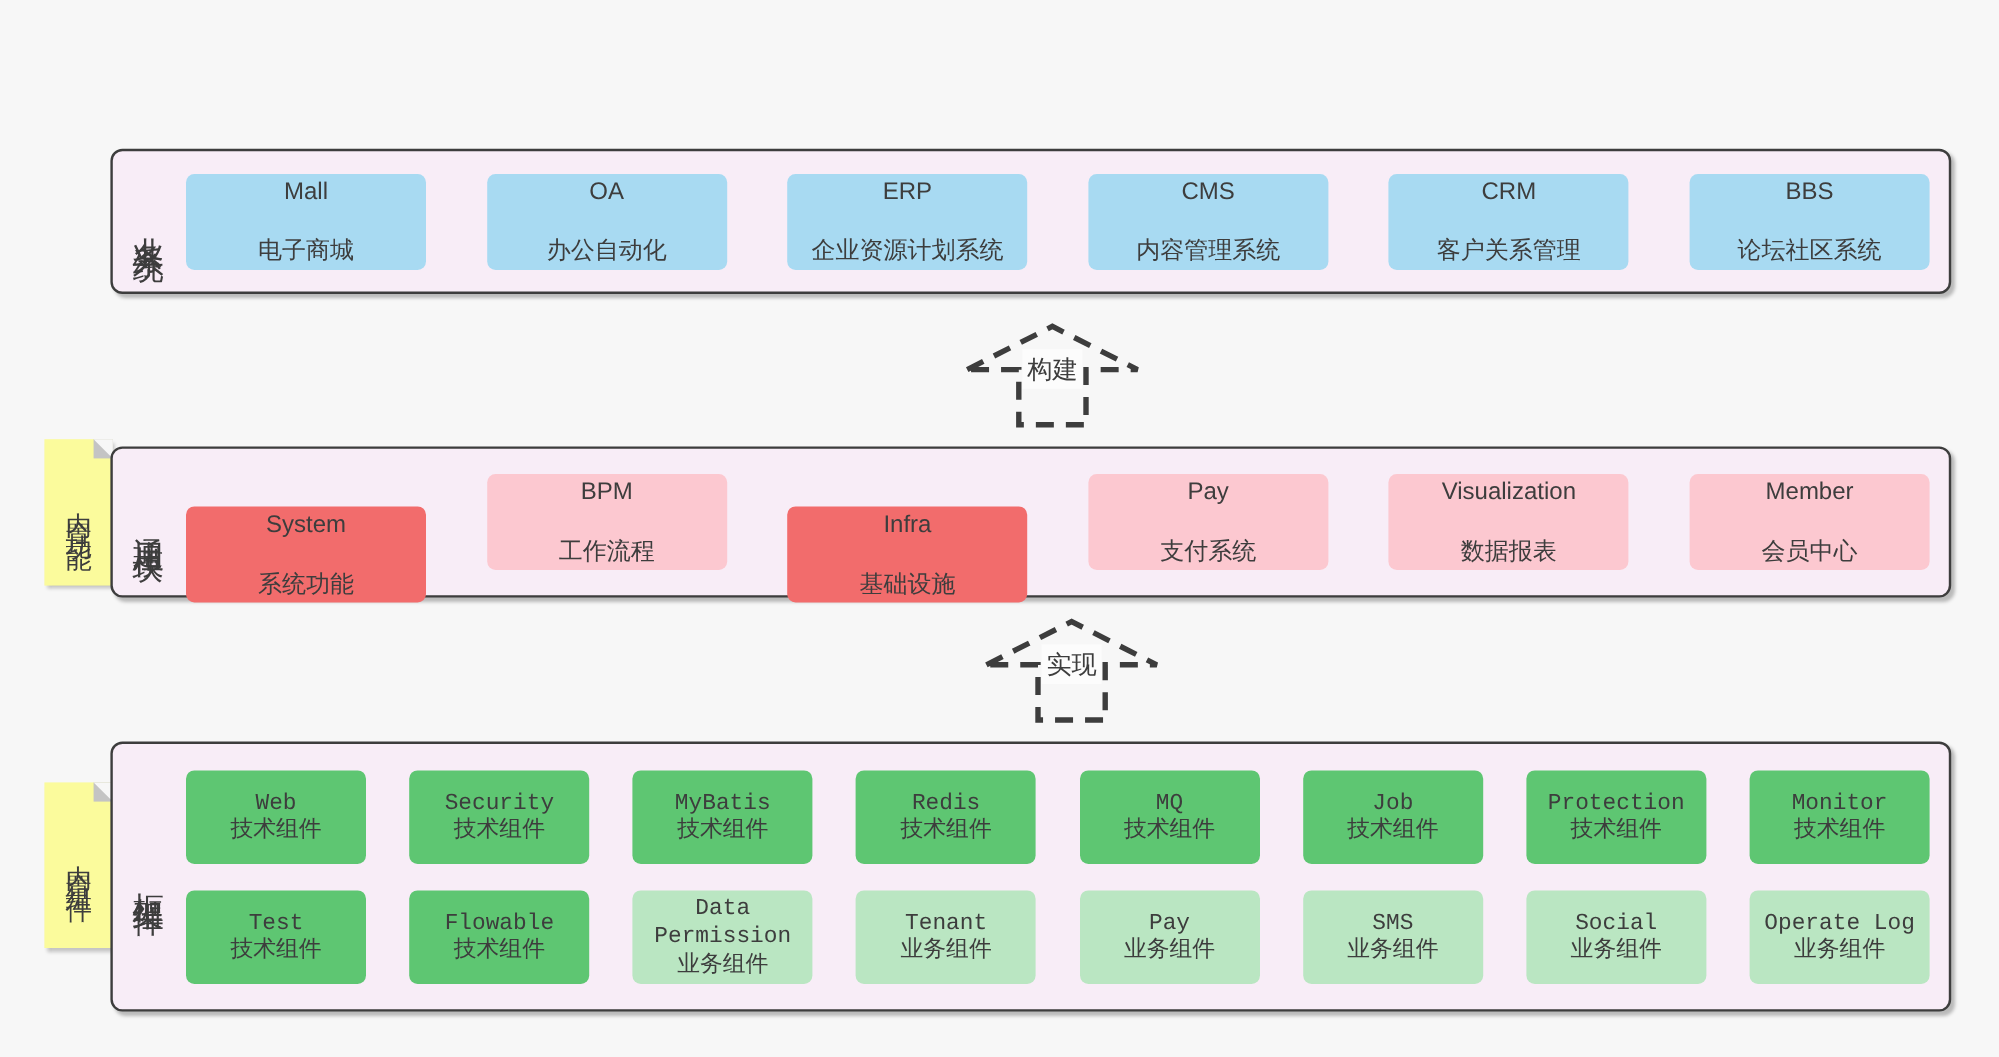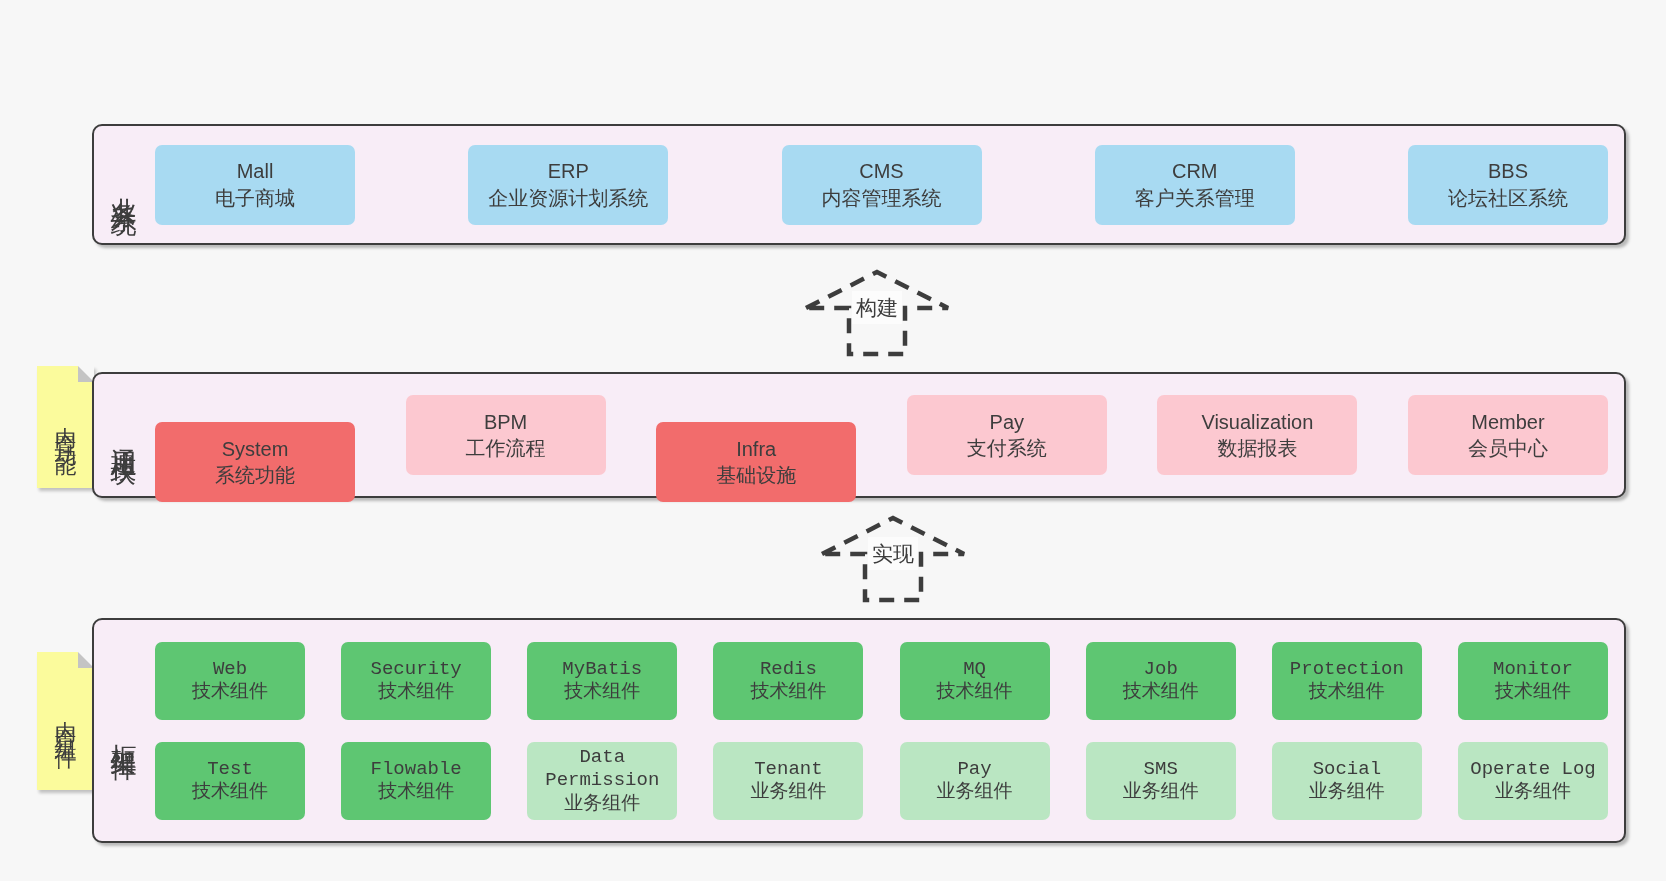--- a/index.html
+++ b/index.html
@@ -29,21 +29,21 @@
   .rows {
     position:absolute; left:61px; right:16px; top:22px; bottom:21px;
     display:flex; flex-direction:column; justify-content:space-between;font-family:Liberation Mono, monospace;
   }
   .row { display:flex; justify-content:space-between; height:78px; }
   .box {
     height:100%; border-radius:7px; box-sizing:border-box; padding:2px 6px;
     display:flex; flex-direction:column; align-items:center; justify-content:center;
     text-align:center; font-size:20px; line-height:1.32;
   }
-  .boxes-6 .box { width:200px; }
+  .boxes-6 .box { width:200px;justify-content:space-between; }
   .row .box { width:150px; font-size:19px; line-height:1.22; }
   .blue   { background:#a8daf2; }
   .red    { background:#f26c6c;margin-top:27px; }
   .pink   { background:#fcc8d0; }
   .gdark  { background:#5ec672; }
   .glight { background:#bae6c2; }
   .sticky {
     position:absolute; left:37px; width:57px; background:#fbfb9c;
     box-shadow:2px 3px 3px rgba(0,0,0,0.22); z-index:1;
   }
@@ -73,20 +73,24 @@
 <body>
 
 <section class="panel panel1">
   <div class="vlabel">业务系统</div>
   <div class="boxes boxes-6">
     <div class="box blue">
       <div>Mall</div>
       <div>电子商城</div>
     </div>
     <div class="box blue">
+      <div>OA</div>
+      <div>办公自动化</div>
+    </div>
+    <div class="box blue">
       <div>ERP</div>
       <div>企业资源计划系统</div>
     </div>
     <div class="box blue">
       <div>CMS</div>
       <div>内容管理系统</div>
     </div>
     <div class="box blue">
       <div>CRM</div>
       <div>客户关系管理</div>

